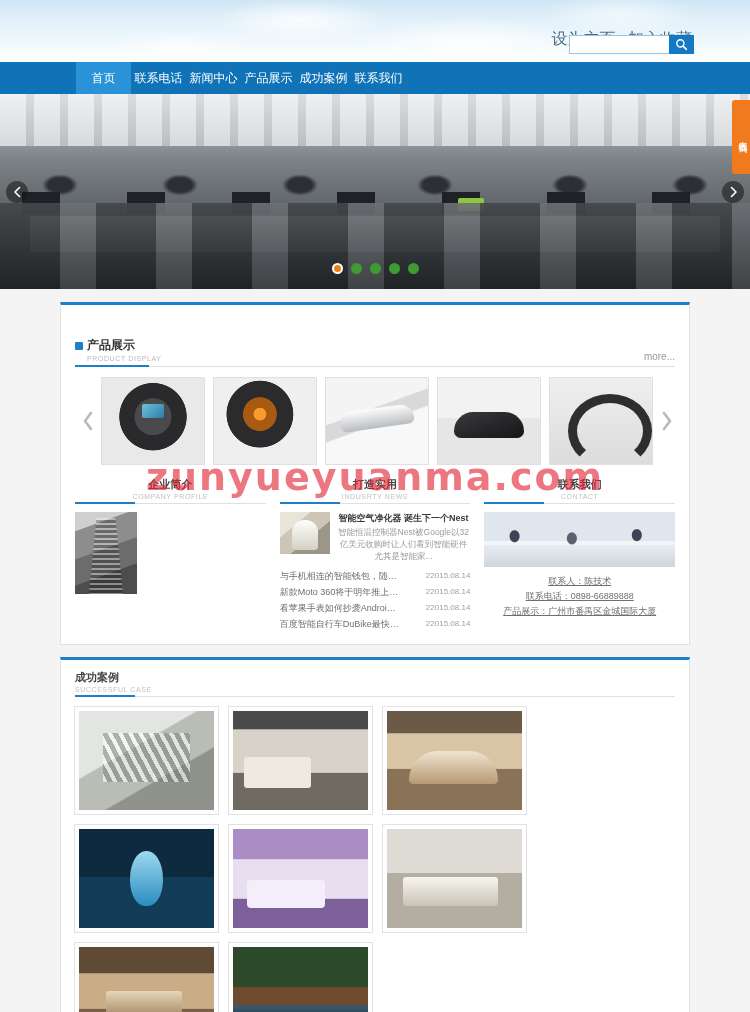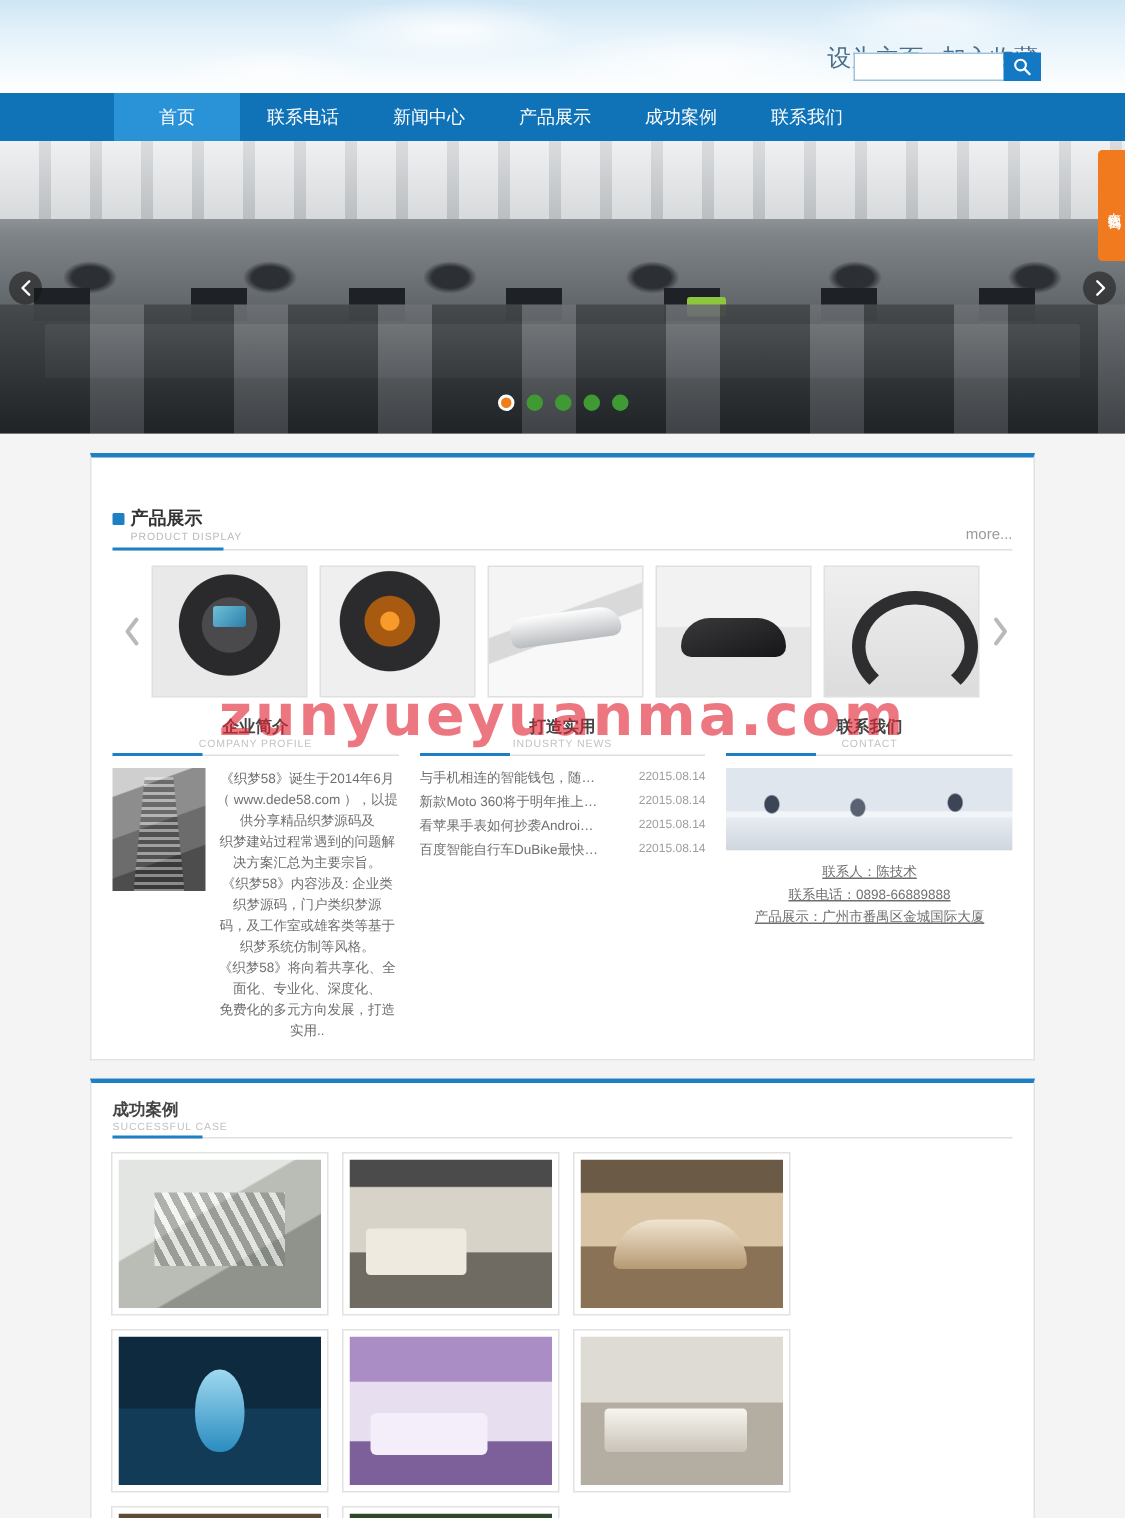--- a/index.html
+++ b/index.html
@@ -96,21 +96,21 @@
     height: 32px;
     background: #1073b8;
     display: flex;
     align-items: stretch;
     padding-left: 76px;
   }
   .nav-item {
     color: #ffffff;
     font-size: 12px;
     display: flex; align-items: center; justify-content: center;
-    width: 84px;
+    width: 55px;
     text-decoration: none;
     cursor: pointer;
   }
   .nav-item.active { background: #2a93d8; }
 
   
   .banner {
     position: relative;
     height: 195px;
     overflow: hidden;
@@ -465,36 +465,34 @@
 
         <div class="cols">
 
           <div class="col">
             <div class="col-head">
               <div class="col-cn">企业简介</div>
               <div class="col-en">COMPANY PROFILE</div>
             </div>
             <div class="profile-body">
               <div class="profile-img"></div>
-              <div class="profile-text">
-                <p>《织梦58》诞生于2014年6月</p>
-                <p>（ www.dede58.com ），以提供分享精品织梦源码及</p>
-                <p>织梦建站过程常遇到的问题解决方案汇总为主要宗旨。</p>
-                <p>《织梦58》内容涉及: 企业类织梦源码，门户类织梦源</p>
-                <p>码，及工作室或雄客类等基于织梦系统仿制等风格。</p>
-                <p>《织梦58》将向着共享化、全面化、专业化、深度化、</p>
-                <p>免费化的多元方向发展，打造实用..</p>
-              </div>
             </div>
           </div>
 
           <div class="col">
             <div class="col-head">
               <div class="col-cn">打造实用</div>
               <div class="col-en">INDUSRTY NEWS</div>
+            </div>
+            <div class="news-top">
+              <div class="news-img"></div>
+              <div class="news-top-text">
+                <div class="news-title">智能空气净化器 诞生下一个Nest</div>
+                <div class="news-desc">智能恒温控制器Nest被Google以32亿美元收购时让人们看到智能硬件尤其是智能家...</div>
+              </div>
             </div>
             <div class="news-list">
               <div class="news-li">
                 <span class="t">与手机相连的智能钱包，随时校别被此...</span>
                 <span class="d">22015.08.14</span>
               </div>
               <div class="news-li">
                 <span class="t">新款Moto 360将于明年推上 小月牙将会消失...</span>
                 <span class="d">22015.08.14</span>
               </div>

